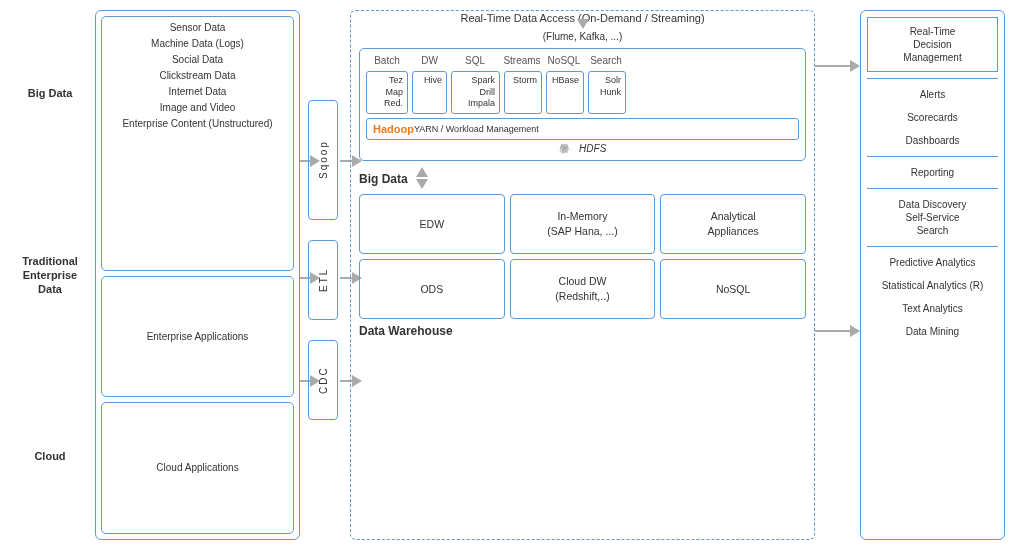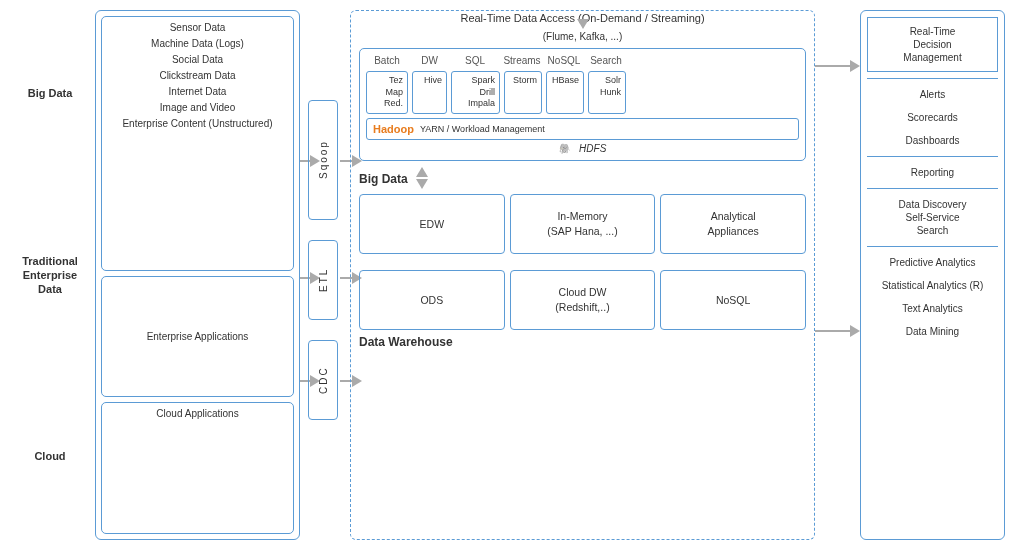--- a/index.html
+++ b/index.html
@@ -76,20 +76,21 @@
       padding: 4px;
       text-align: center;
     }
 
     .cloud-section {
       border: 1.5px solid #5b9bd5;
       border-radius: 5px;
       flex: 1.1;
       display: flex;
       flex-direction: column;
+      justify-content: center;
       align-items: center;
       padding: 4px;
       text-align: center;
     }
 
     .source-item {
       font-size: 10px;
       text-align: center;
       color: #333;
       line-height: 1.3;
@@ -206,21 +207,20 @@
       font-size: 9px;
       text-align: right;
       color: #333;
       background: #fff;
       line-height: 1.3;
     }
 
     .hadoop-bar {
       display: flex;
       align-items: center;
-      gap: 6px;
       margin-top: 4px;
       border: 1px solid #5b9bd5;
       border-radius: 3px;
       padding: 4px 6px;
     }
 
     .hadoop-logo {
       font-size: 11px;
       font-weight: bold;
       color: #e87c1e;
@@ -468,21 +468,21 @@
     </div>
 
     <div class="grid-2x3">
       <div class="data-cell">EDW</div>
       <div class="data-cell" style="white-space:pre-line;">In-Memory
 (SAP Hana, ...)</div>
       <div class="data-cell" style="white-space:pre-line;">Analytical
 Appliances</div>
     </div>
 
-    <div class="grid-2x3" style="margin-top:16px;">
+    <div class="grid-2x3" style="margin-top:5px;">
       <div class="data-cell">ODS</div>
       <div class="data-cell" style="white-space:pre-line;">Cloud DW
 (Redshift,..)</div>
       <div class="data-cell">NoSQL</div>
     </div>
 
     <div class="data-label" style="margin-top:5px;">Data Warehouse</div>
   </div>
 
   <div class="arrow-h" style="left:815px; top:60px;">

